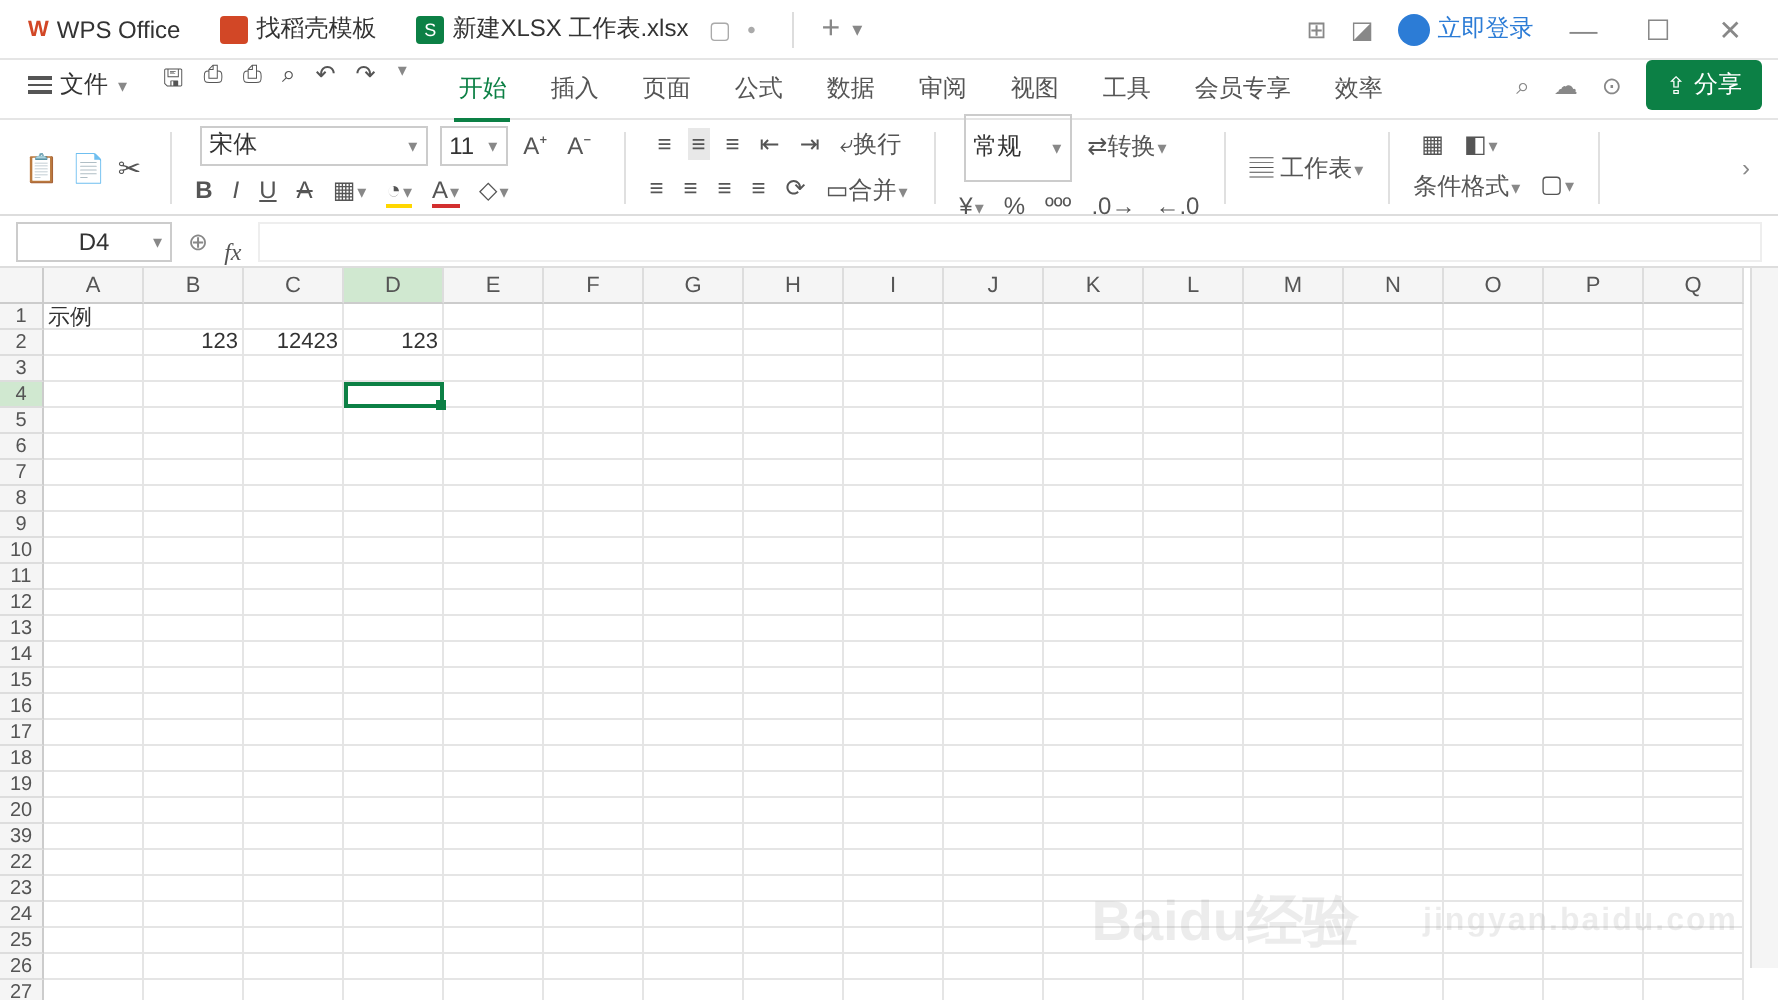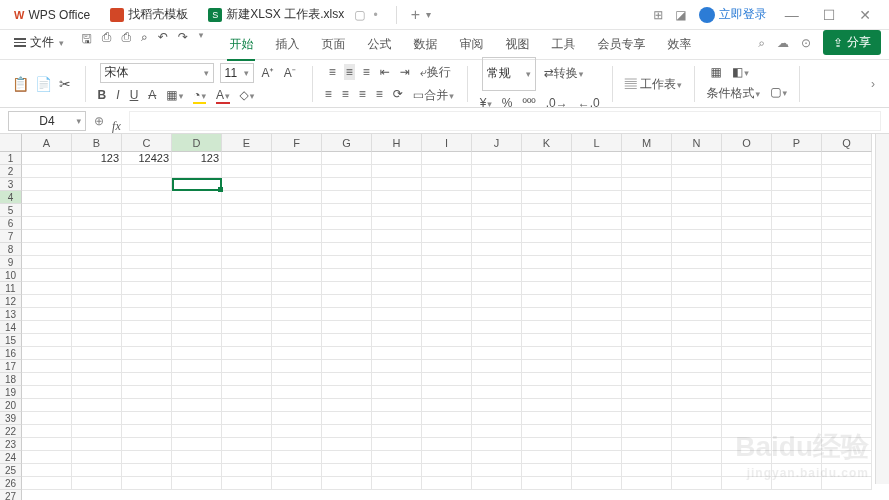--- a/index.html
+++ b/index.html
@@ -68,22 +68,22 @@
     .cell { width: 50px; height: 13px; border-right: 1px solid #e5e5e5; border-bottom: 1px solid #e5e5e5; font-size: 11px; padding: 0 2px; display: flex; align-items: center; }
     .cell.num { justify-content: flex-end; }
     .cell.selected { border: 2px solid #0c8045; width: 50px; height: 13px; position: relative; }
     .cell.selected::after { content:""; position:absolute; right:-3px; bottom:-3px; width:5px; height:5px; background:#0c8045; }
     
     .grid-area { display: flex; }
     .grid-body { display: flex; flex-direction: column; }
     
     .side-panel { position: absolute; right: 0; top: 134px; width: 14px; background: #f5f5f5; height: 350px; border-left: 1px solid #ddd; }
     
-    .watermark { position: absolute; right: 20px; bottom: 20px; opacity: 0.15; font-size: 28px; font-weight: bold; color: #888; display: flex; flex-direction: column; align-items: flex-end; }
-    .watermark-sub { font-size: 12px; letter-spacing: 1px; }
+    .watermark { position: absolute; right: 20px; bottom: 20px; opacity: 0.15; font-size: 28px; font-weight: bold; color: #888; display: flex; flex-direction: row; align-items: center; }
+    .watermark-sub { font-size: 16px; letter-spacing: 1px; margin-left: 32px; }
   </style>
 </head>
 <body>
 
 <div class="title-bar">
   <div class="app-tab">
     <span class="wps-icon">W</span>
     <span>WPS Office</span>
   </div>
   <div class="app-tab">
@@ -305,20 +305,39 @@
           <div class="row-header">39</div>
           <div class="row-header">22</div>
           <div class="row-header">23</div>
           <div class="row-header">24</div>
           <div class="row-header">25</div>
           <div class="row-header">26</div>
           <div class="row-header">27</div>
         </div>
       <div class="cells" id="cells">
           <div class="cell-row">
+            <div class="cell">示例</div>
+            <div class="cell"></div>
+            <div class="cell"></div>
+            <div class="cell"></div>
+            <div class="cell"></div>
+            <div class="cell"></div>
+            <div class="cell"></div>
+            <div class="cell"></div>
+            <div class="cell"></div>
+            <div class="cell"></div>
+            <div class="cell"></div>
+            <div class="cell"></div>
+            <div class="cell"></div>
+            <div class="cell"></div>
+            <div class="cell"></div>
+            <div class="cell"></div>
+            <div class="cell"></div>
+          </div>
+          <div class="cell-row">
             <div class="cell"></div>
             <div class="cell num">123</div>
             <div class="cell num">12423</div>
             <div class="cell num">123</div>
             <div class="cell"></div>
             <div class="cell"></div>
             <div class="cell"></div>
             <div class="cell"></div>
             <div class="cell"></div>
             <div class="cell"></div>

